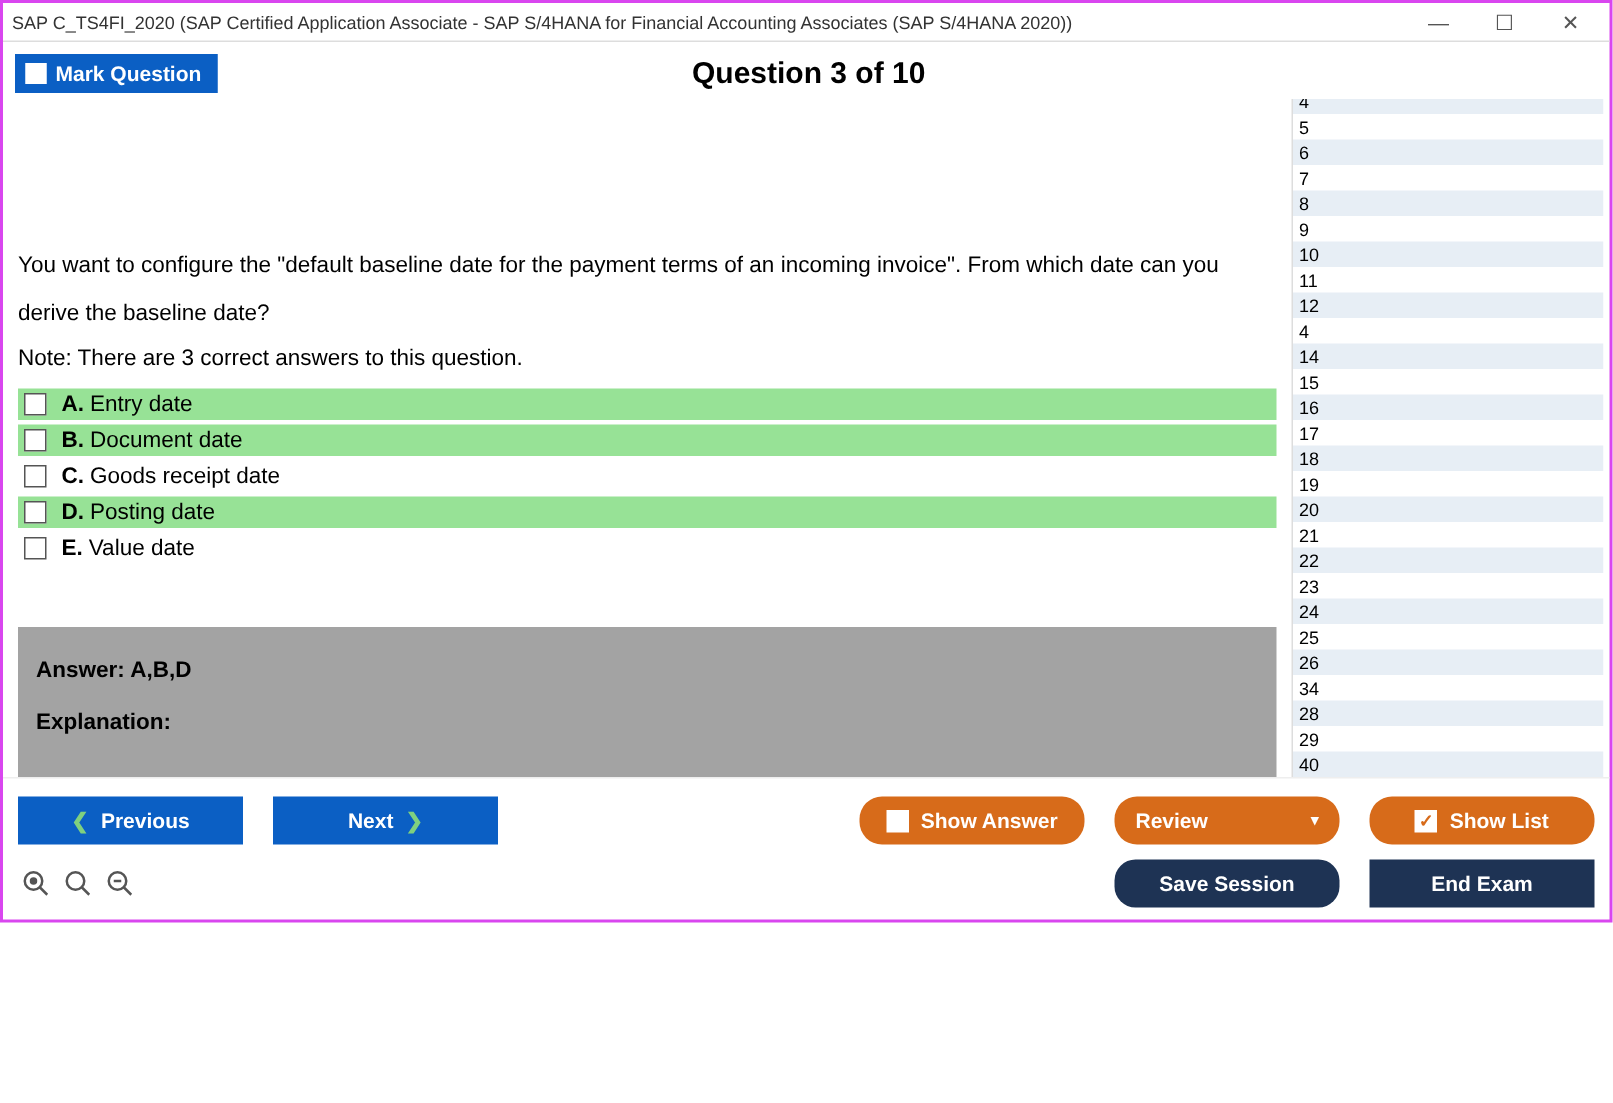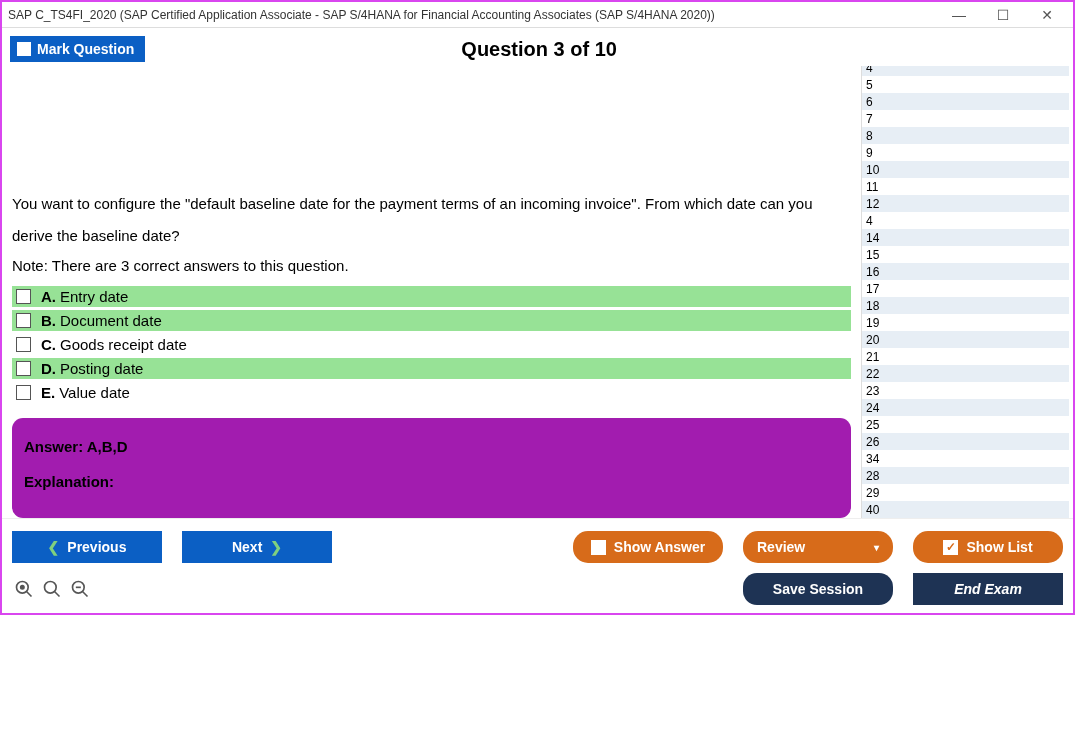--- a/index.html
+++ b/index.html
@@ -103,25 +103,24 @@
   .opt-row .cb {
     width: 15px; height: 15px;
     border: 1px solid #555;
     background: #fff;
     margin-right: 10px;
     flex-shrink: 0;
   }
   .opt-row .letter { font-weight: bold; margin-right: 4px; }
 
   .answer-box {
-    background: #a21caf;
-    margin-top: 15px;
+    background: #a3a3a3;
+    margin-top: 42px;
     padding: 20px 12px 28px 12px;
     font-size: 15px;
-    border-radius: 11px;
   }
   .answer-box .ans-line { font-weight: bold; }
   .answer-box .exp-label { font-weight: bold; margin-top: 18px; }
 
   
   .side-head {
     display: flex;
     padding: 6px 4px 4px 4px;
     color: #404040;
     font-size: 12px;
@@ -464,19 +463,19 @@
               <line x1="7" y1="10" x2="13" y2="10"></line>
             </svg>
         </span>
       </div>
 
       <div class="flex-spacer"></div>
 
       <button class="btn navy" style="min-width:150px;border-radius:14px;">
         <span>Save Session</span>
       </button>
-      <button class="btn navy" style="min-width:150px;font-style:italic;">
+      <button class="btn navy" style="min-width:150px;">
         <span>End Exam</span>
       </button>
     </div>
   </div>
 
 </div>
 
 </body></html>

